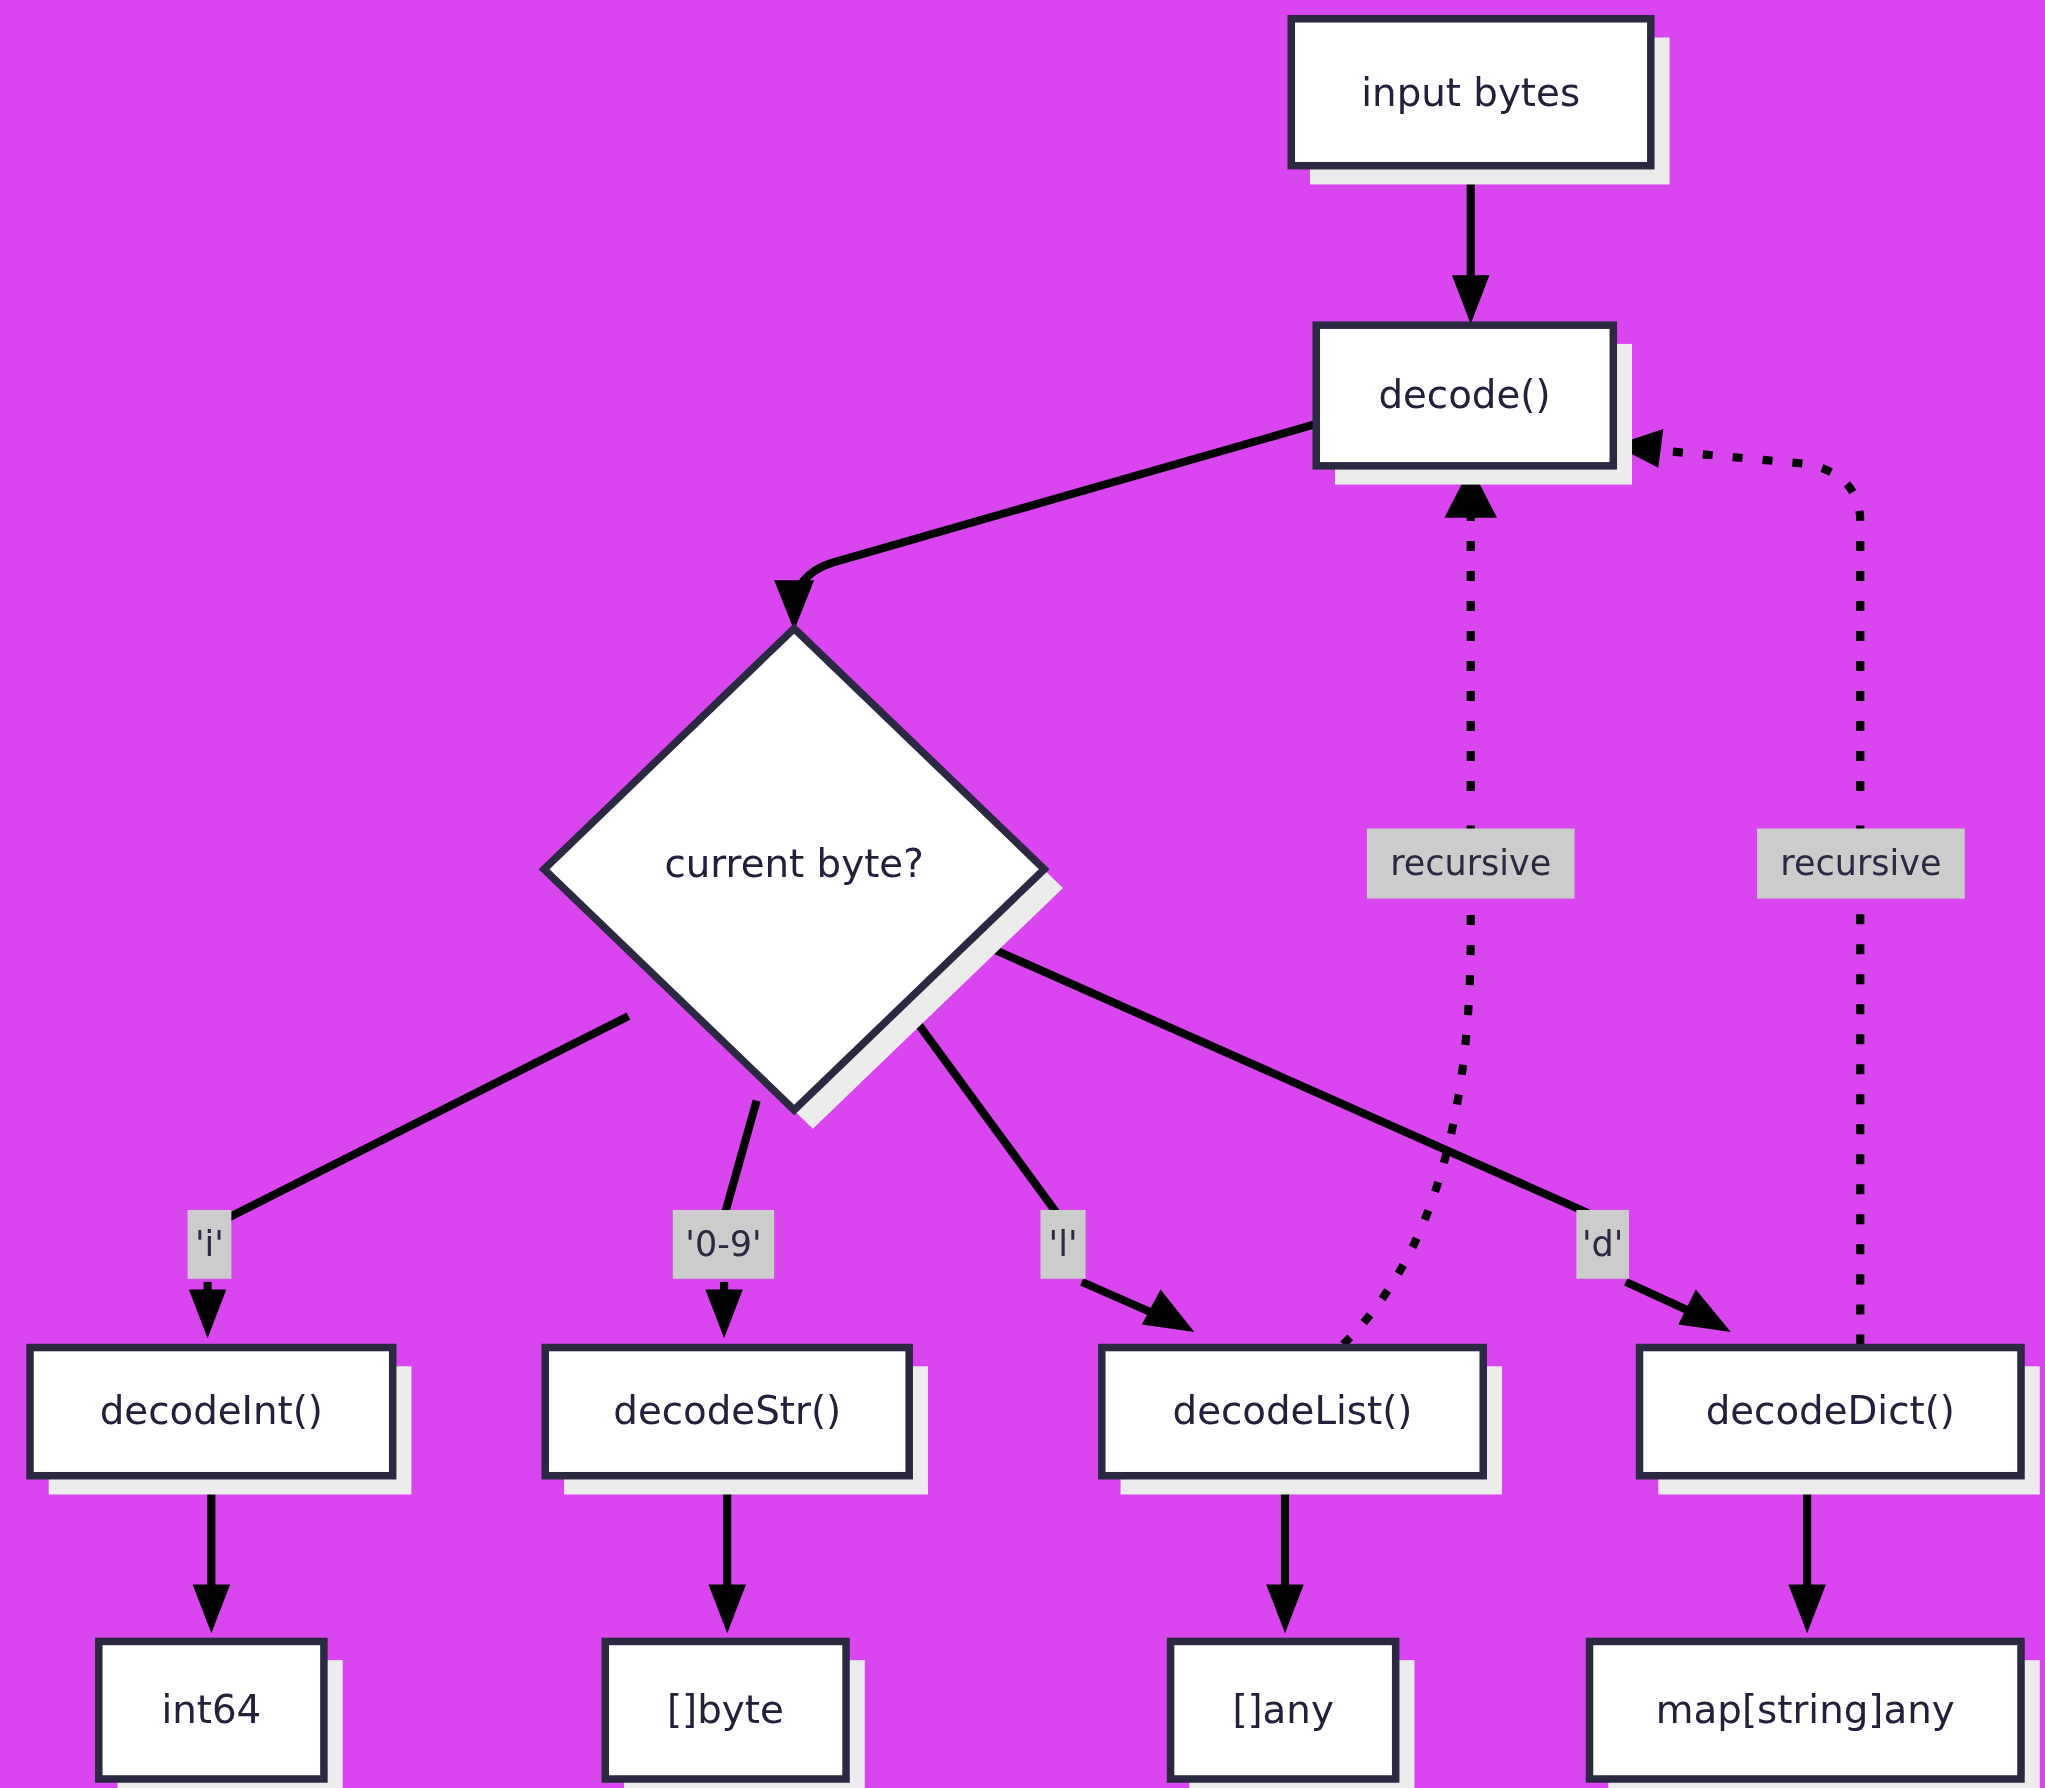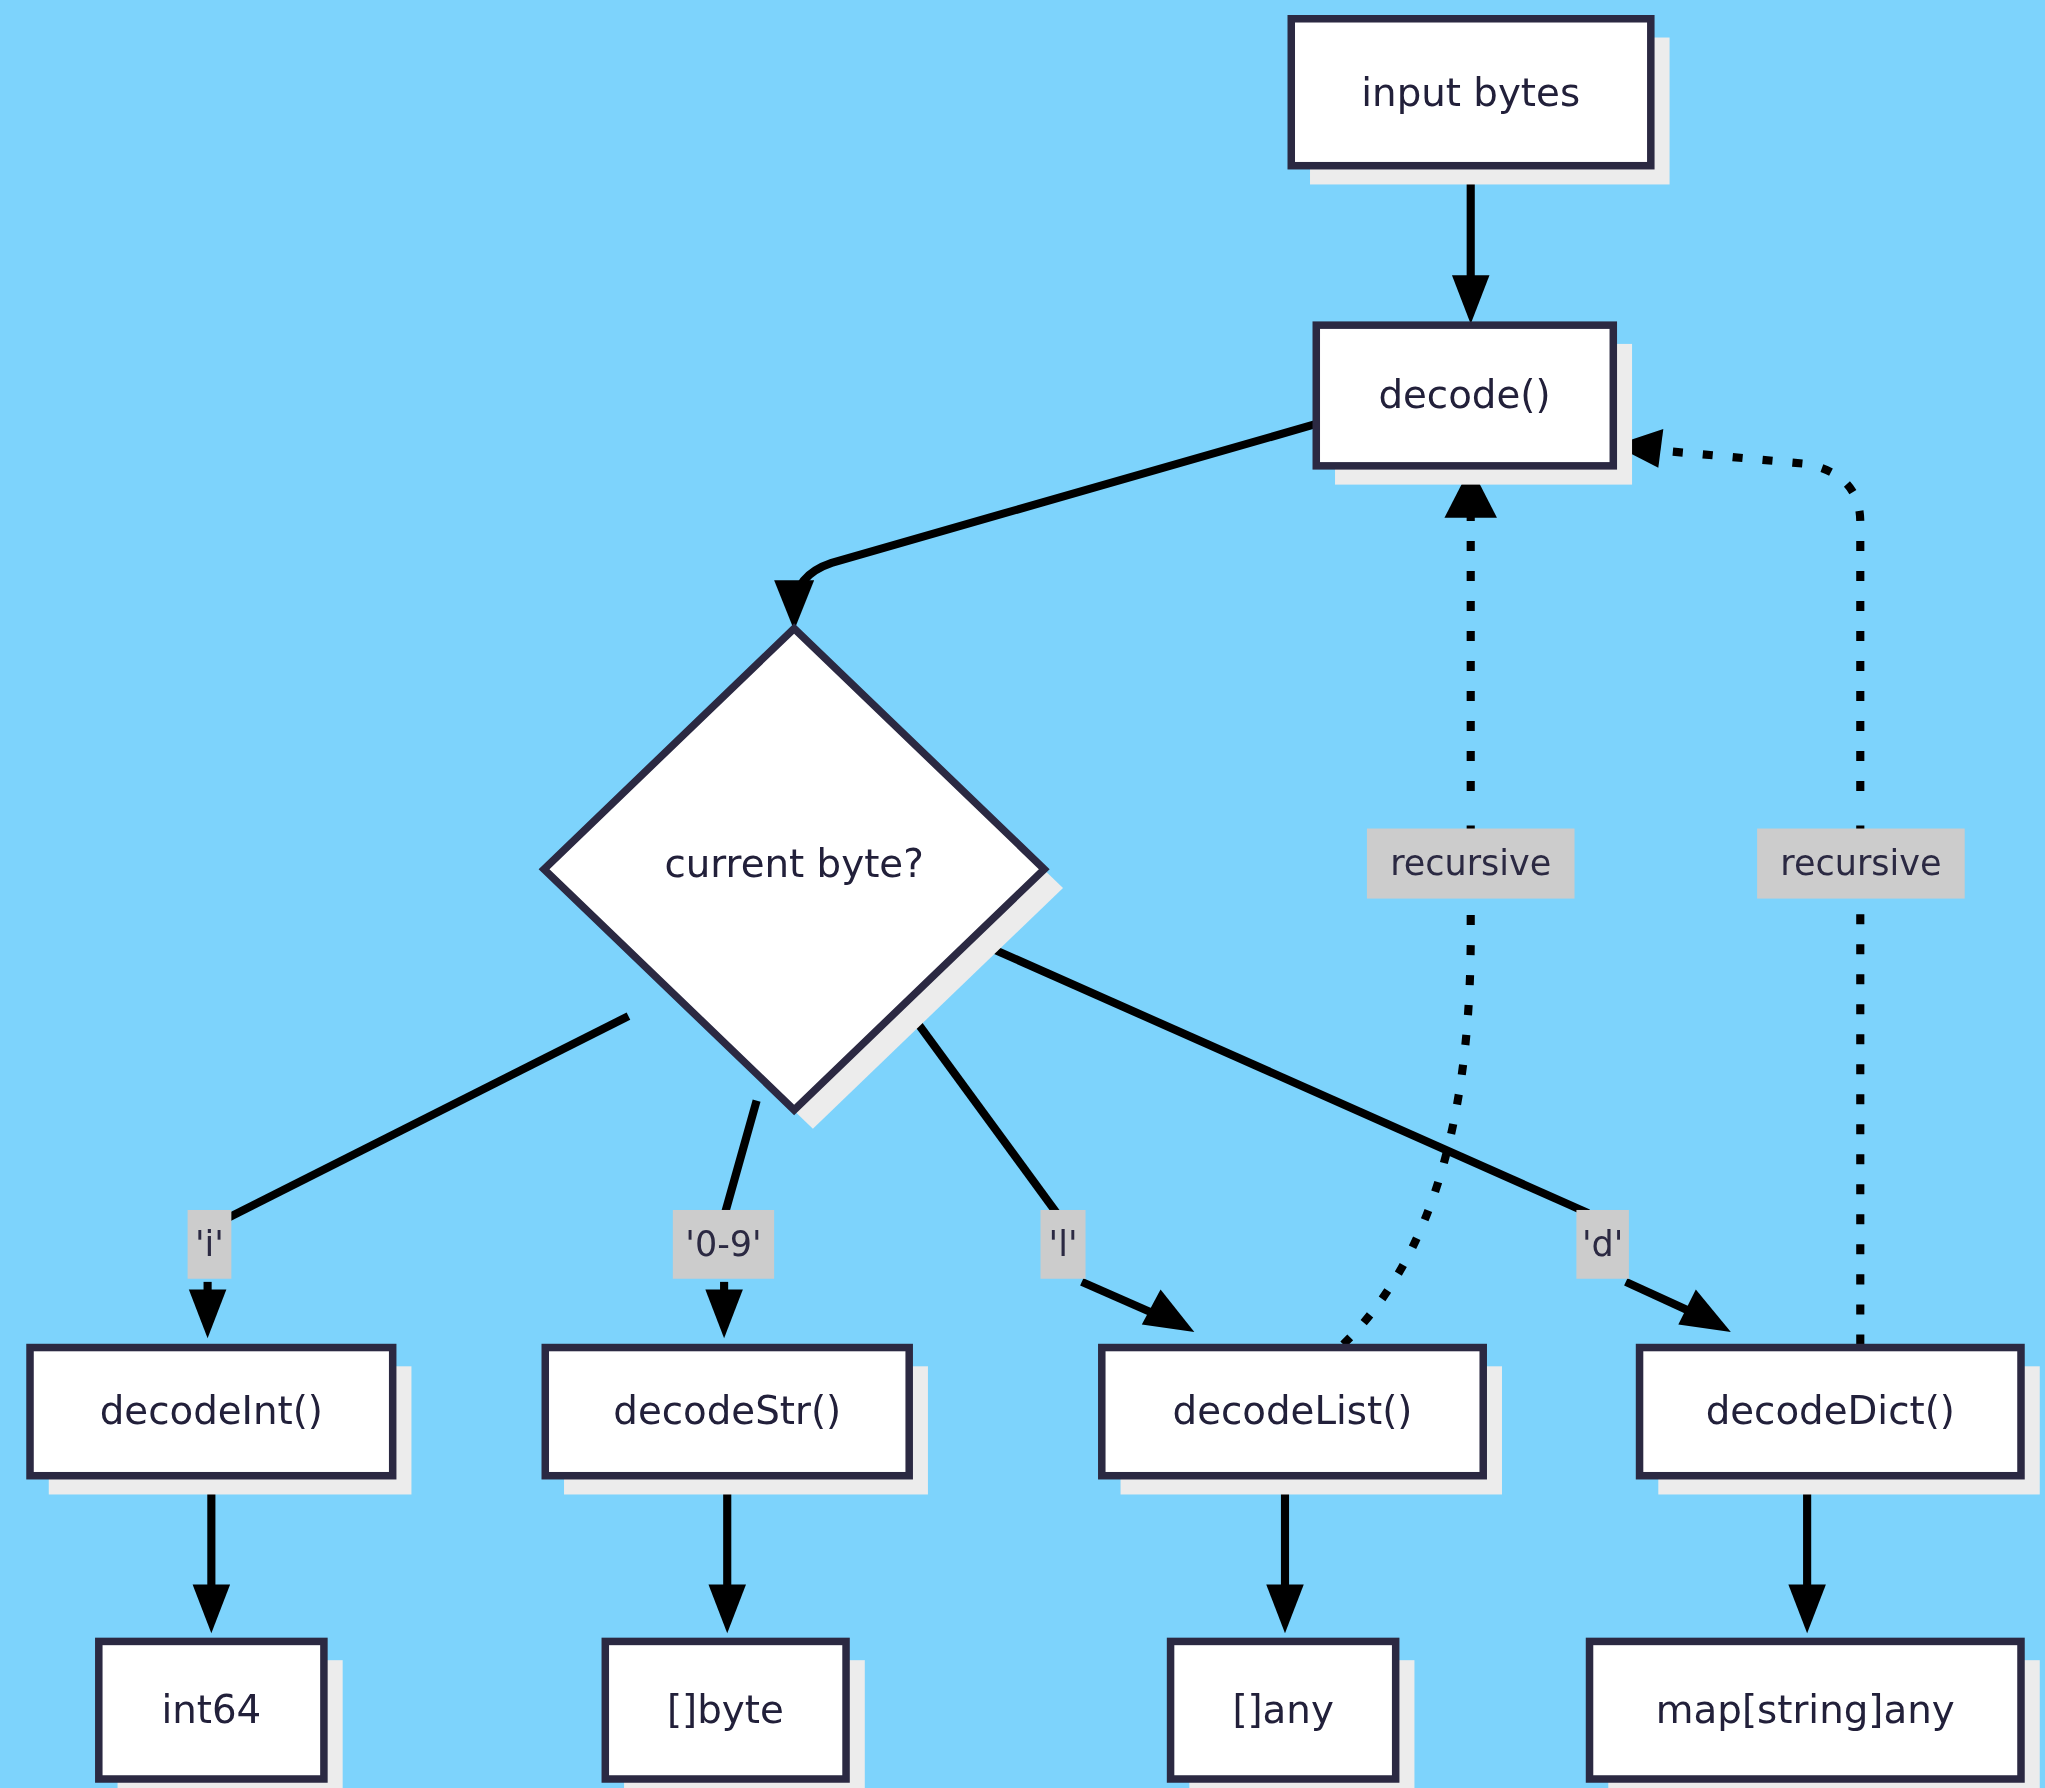--- a/index.html
+++ b/index.html
@@ -7,21 +7,21 @@
     padding: 0;
     background: #ffffff;
   }
   body {
     font-family: "DejaVu Sans", sans-serif;
   }
   #canvas {
     position: relative;
     width: 2046px;
     height: 1789px;
-    background: #7dd3fc;
+    background: #d946ef;
     overflow: hidden;
   }
   svg#diagram {
     position: absolute;
     left: 0;
     top: 0;
     width: 2046px;
     height: 1789px;
     display: block;
   }

